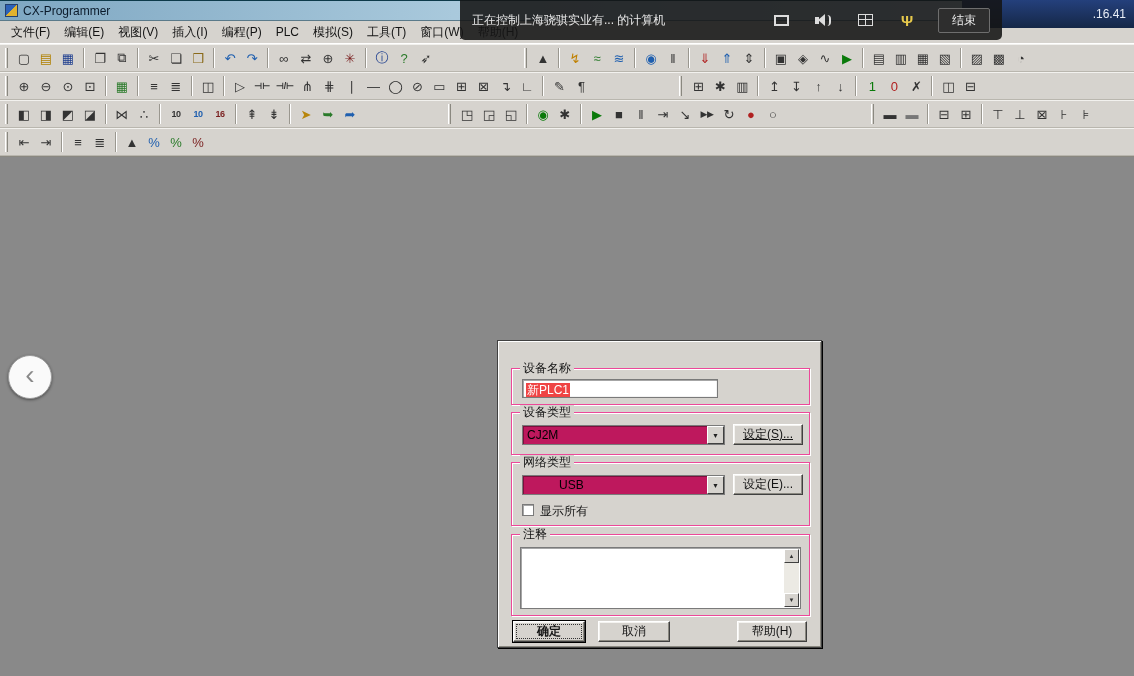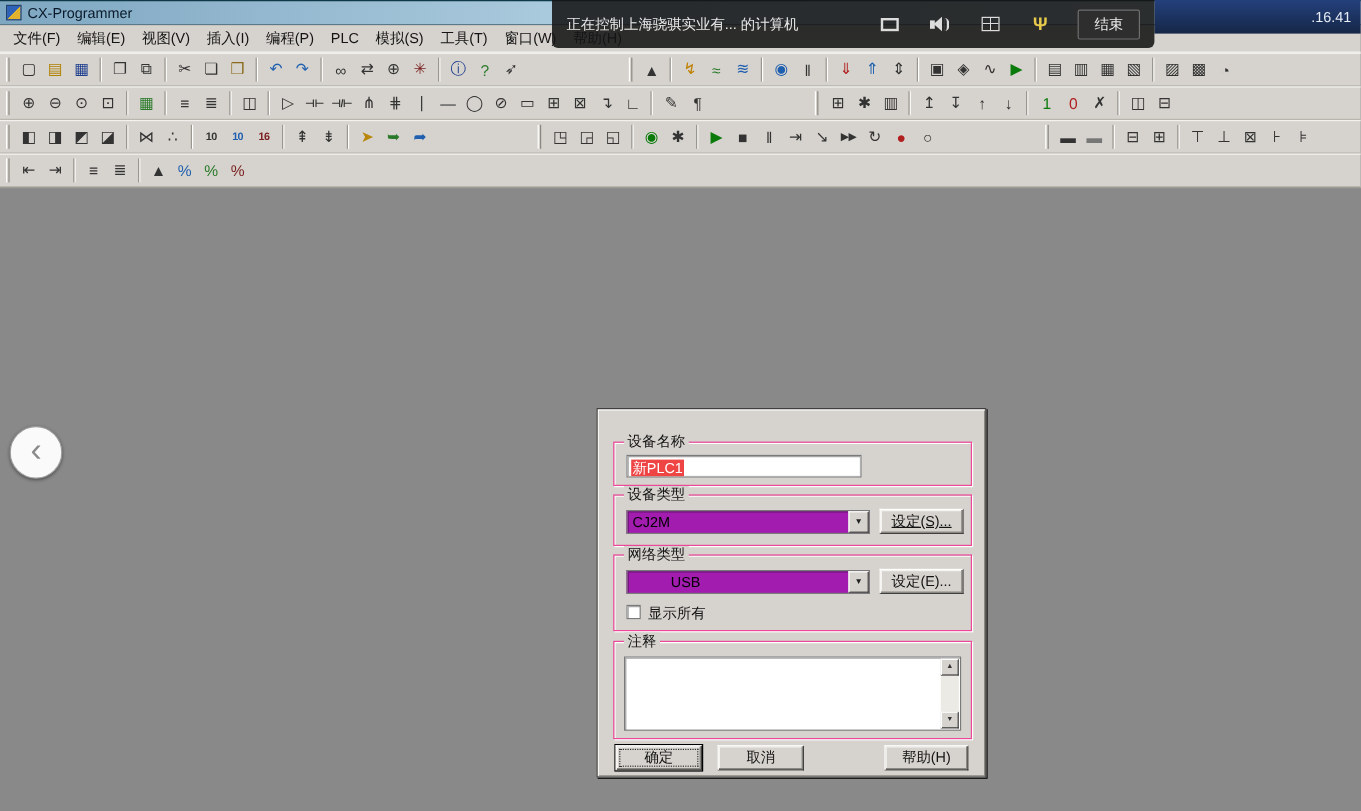--- a/index.html
+++ b/index.html
@@ -44,21 +44,21 @@
     border-left:1px solid #9a978f; border-right:1px solid #ffffff; }
   .tbtn { min-width:22px; height:22px; display:flex; align-items:center; justify-content:center;
     font-size:13px; color:#333; padding:0 2px; border:1px solid transparent; cursor:default; }
   .tbtn.multi { font-size:9px; letter-spacing:-0.5px; font-weight:bold; }
 
   
   .workspace { flex:1 1 auto; position:relative; background:#898989; }
 
   
   .banner {
-    position:absolute; left:460px; top:0; width:502px; height:40px; z-index:50;
+    position:absolute; left:460px; top:0; width:542px; height:40px; z-index:50;
     background:rgba(20,20,20,0.88); border-radius:0 0 5px 5px;
     display:flex; align-items:center; padding:0 12px; color:#e8e8e8;
   }
   .banner-text { font-size:12px; margin-right:auto; white-space:nowrap; overflow:hidden; }
   .bicon { width:28px; height:24px; display:flex; align-items:center; justify-content:center; margin:0 7px; }
   .fs-box { width:15px; height:11px; border:2px solid #dcdcdc; }
   .spk { display:flex; align-items:center; }
   .spk-body { width:4px; height:7px; background:#dcdcdc; }
   .spk-cone { width:0; height:0; border-top:6px solid transparent; border-bottom:6px solid transparent;
     border-right:7px solid #dcdcdc; margin-left:-1px; }
@@ -109,35 +109,35 @@
   .group-label {
     position:absolute; top:-8px; left:8px; background:#d6d3ce;
     font-size:12px; padding:0 3px; color:#141414; line-height:14px;
   }
   .sunken {
     background:#ffffff; border:1px solid #7a7a7a;
     box-shadow: inset 1px 1px 0 rgba(0,0,0,.35), inset -1px -1px 0 #f2f2f2;
   }
   .input-text { position:absolute; font-size:12px; padding:2px 3px; overflow:hidden; white-space:nowrap; }
   .sel-text { background:#ef4444; color:#ffffff; padding:0 1px; }
-  .combo { position:absolute; display:flex; background:#a21caf; border:1px solid #7a7a7a;
+  .combo { position:absolute; display:flex; background:#be185d; border:1px solid #7a7a7a;
     box-shadow: inset 1px 1px 0 rgba(0,0,0,.35); }
   .combo-text { flex:1; font-size:12px; padding:2px 4px; overflow:hidden; white-space:nowrap; }
   .combo-btn { width:17px; background:#d6d3ce;
     border:1px solid; border-color:#ffffff #404040 #404040 #ffffff;
     display:flex; align-items:center; justify-content:center; font-size:7px; color:#222; }
   .btn {
     background:#d6d3ce; border:1px solid; border-color:#ffffff #404040 #404040 #ffffff;
     box-shadow: inset -1px -1px 0 #8a8880, inset 1px 1px 0 #f4f3f0;
     font-size:12px; color:#141414; display:flex; align-items:center; justify-content:center;
     white-space:nowrap;
   }
   .btn.default {
     box-shadow: inset -1px -1px 0 #8a8880, inset 1px 1px 0 #f4f3f0, 0 0 0 1px #000000;
-    outline:1px dotted #333; outline-offset:-4px;
+    outline:1px dotted #333; outline-offset:-4px;font-weight:bold;
   }
   .abs { position:absolute; }
   .checkbox { width:12px; height:12px; background:#ffffff; border:1px solid #7a7a7a;
     box-shadow: inset 1px 1px 0 rgba(0,0,0,.35); }
   .check-label { font-size:12px; color:#141414; }
   .comment-box { position:absolute; background:#ffffff; border:1px solid #7a7a7a;
     box-shadow: inset 1px 1px 0 rgba(0,0,0,.35); }
   .comment-text { position:absolute; left:3px; top:2px; right:18px; bottom:2px; font-size:12px; }
   .vscroll { position:absolute; right:1px; top:1px; bottom:1px; width:15px;
     background:#eceae4; display:flex; flex-direction:column; }

